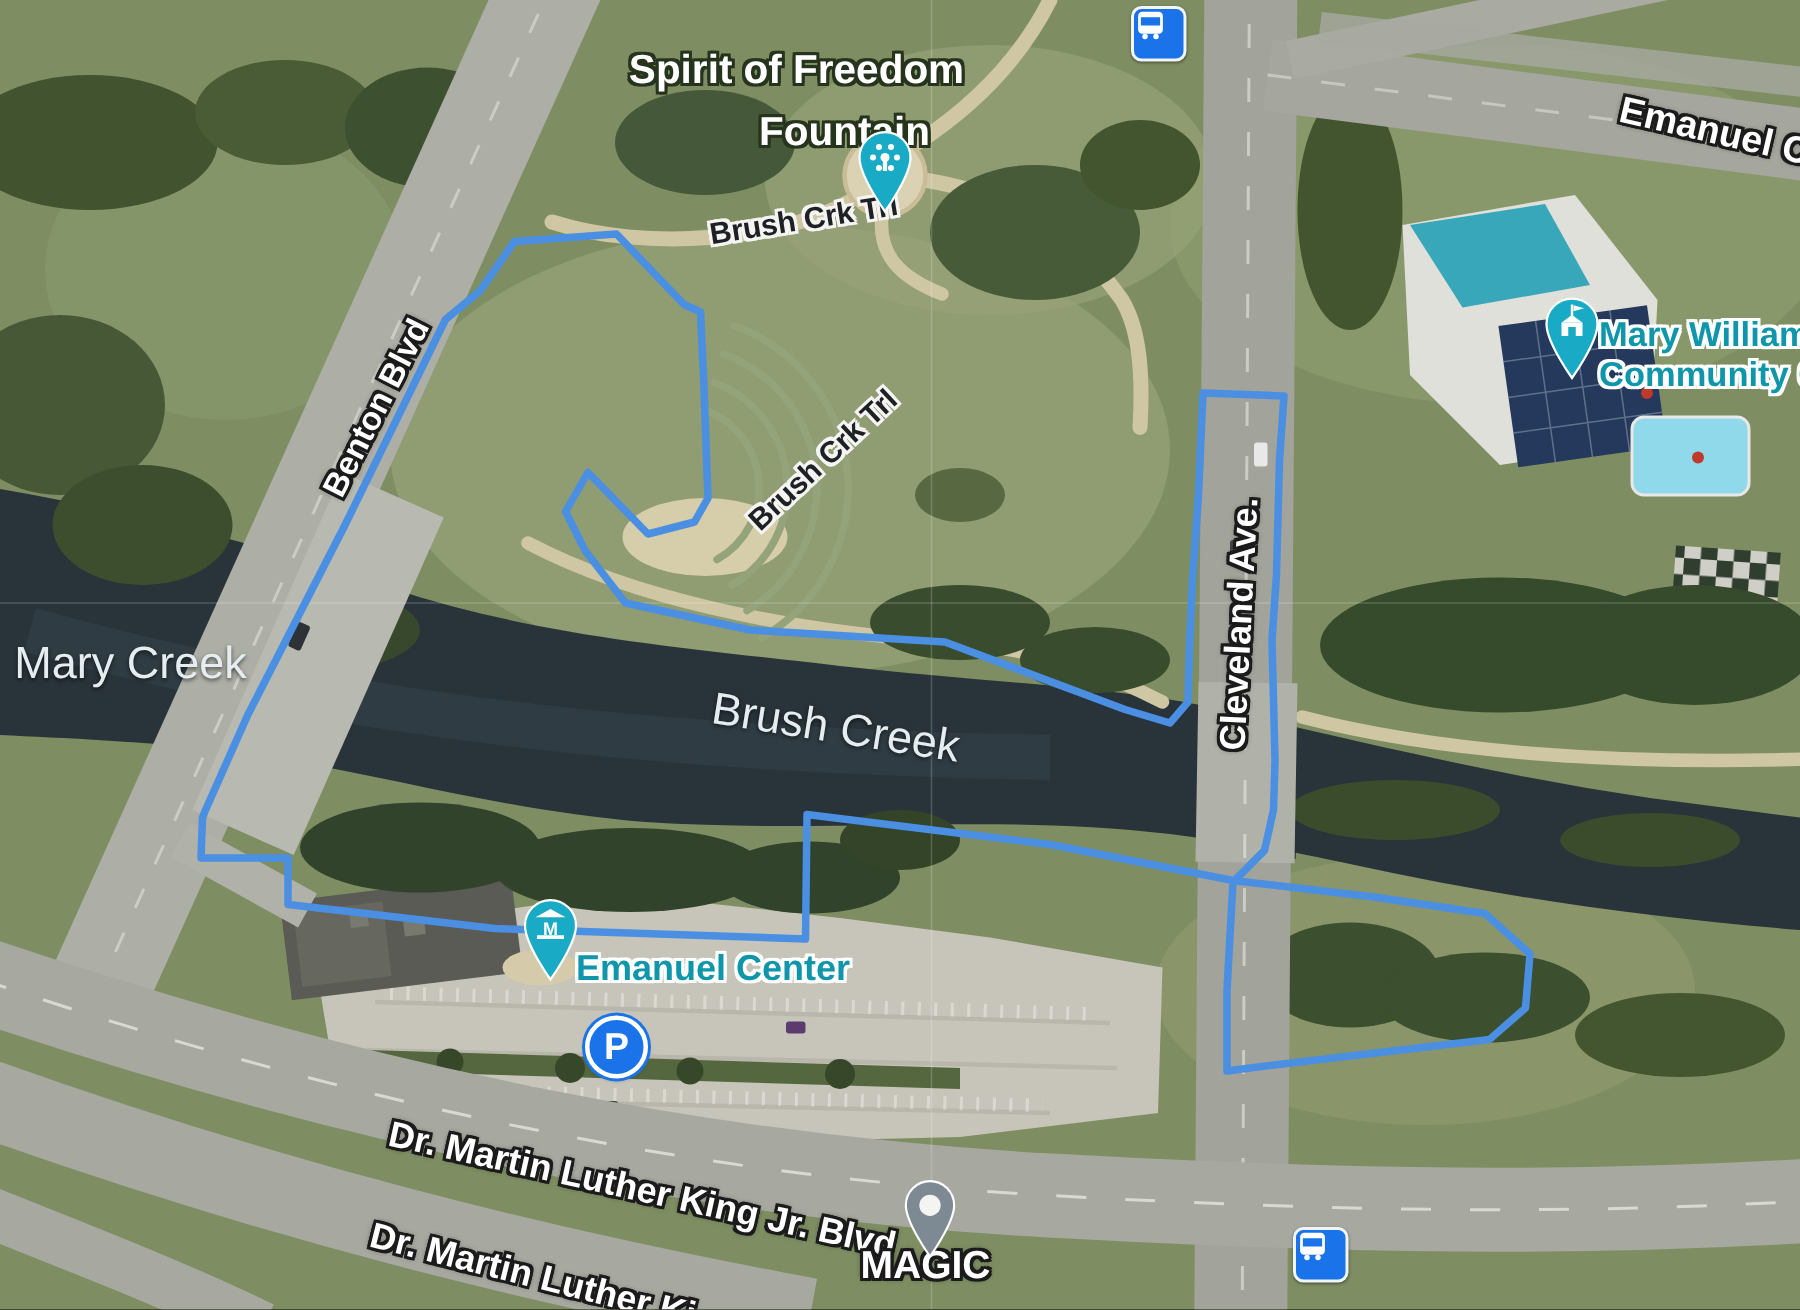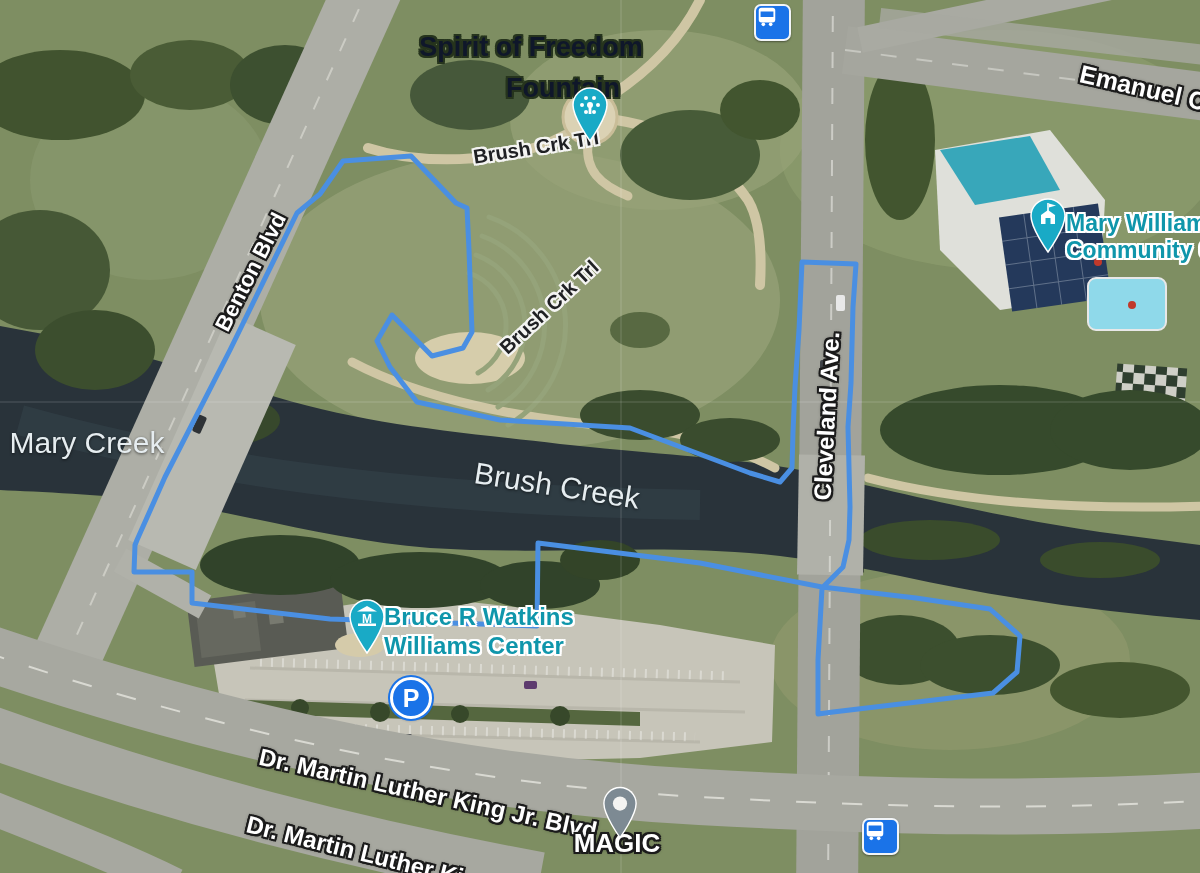--- a/index.html
+++ b/index.html
@@ -7,21 +7,21 @@
          font-family:"Liberation Sans",sans-serif;background:#7e8e62;}
   #stage svg{position:absolute;left:0;top:0;}
   .lbl{position:absolute;white-space:nowrap;transform:translate(-50%,-50%);
        line-height:1;pointer-events:none;}
   .halo-dark{color:#ffffff;font-weight:700;
     text-shadow:-2px -2px 0 #1b1b1b,2px -2px 0 #1b1b1b,-2px 2px 0 #1b1b1b,2px 2px 0 #1b1b1b,
                 -2px 0 0 #1b1b1b,2px 0 0 #1b1b1b,0 -2px 0 #1b1b1b,0 2px 0 #1b1b1b,0 0 4px #000;}
   .halo-white{color:#1f2023;font-weight:700;
     text-shadow:-2px -2px 0 #f4f4f2,2px -2px 0 #f4f4f2,-2px 2px 0 #f4f4f2,2px 2px 0 #f4f4f2,
                 -2px 0 0 #f4f4f2,2px 0 0 #f4f4f2,0 -2px 0 #f4f4f2,0 2px 0 #f4f4f2;}
-  .green-label{color:#0f172a;font-weight:700;
+  .green-label{color:#ffffff;font-weight:700;
     text-shadow:-2px -2px 0 #26341d,2px -2px 0 #26341d,-2px 2px 0 #26341d,2px 2px 0 #26341d,
                 -2px 0 0 #26341d,2px 0 0 #26341d,0 -2px 0 #26341d,0 2px 0 #26341d;}
   .teal-label{color:#0f96ab;font-weight:700;
     text-shadow:-2px -2px 0 #fff,2px -2px 0 #fff,-2px 2px 0 #fff,2px 2px 0 #fff,
                 -2px 0 0 #fff,2px 0 0 #fff,0 -2px 0 #fff,0 2px 0 #fff;}
   .water-label{color:#e6edf0;font-weight:400;text-shadow:0 1px 3px rgba(0,0,0,.6);}
   .s20{font-size:20px}.s22{font-size:22px}.s23{font-size:23px}.s24{font-size:24px}
   .s25{font-size:25px}.s26{font-size:26px}.s27{font-size:27px}.s30{font-size:30px}
   .pin{position:absolute;width:38px;height:56px;}
   .p-circle{position:absolute;width:36px;height:36px;border-radius:50%;
@@ -183,22 +183,21 @@
   <div class="lbl water-label s30" style="left:87px;top:443px">Mary Creek</div>
   <div class="lbl water-label s30" style="left:557px;top:486px;transform:translate(-50%,-50%) rotate(9deg)">Brush Creek</div>
 
   <div class="lbl halo-dark s24" style="left:827px;top:416px;transform:translate(-50%,-50%) rotate(-87deg)">Cleveland Ave.</div>
 
   <div class="lbl teal-label s23" style="left:1066px;top:223px;transform:translate(0,-50%)">Mary Williams</div>
   <div class="lbl teal-label s23" style="left:1066px;top:250px;transform:translate(0,-50%)">Community C</div>
 
   <div class="lbl halo-dark s25" style="left:1143px;top:88px;transform:translate(-50%,-50%) rotate(13deg)">Emanuel C</div>
 
-  <div class="lbl teal-label s24" style="left:384px;top:617px;transform:translate(0,-50%)">Bruce R Watkins</div>
-  <div class="lbl teal-label s24" style="left:384px;top:646px;transform:translate(0,-50%)">Williams Center</div>
+  <div class="lbl teal-label s24" style="left:384px;top:646px;transform:translate(0,-50%)">Emanuel Center</div>
 
   <div class="lbl halo-dark s24" style="left:428px;top:794px;transform:translate(-50%,-50%) rotate(12.5deg)">Dr. Martin Luther King Jr. Blvd</div>
   <div class="lbl halo-dark s24" style="left:355px;top:851px;transform:translate(-50%,-50%) rotate(14deg)">Dr. Martin Luther Ki</div>
 
   <div class="lbl halo-dark s26" style="left:617px;top:843px">MAGIC</div>
 
   <div class="pin" style="left:571px;top:87px">
     <svg width="38" height="56" viewBox="0 0 38 56">
       <path d="M19 1 C9.6 1 2 8.6 2 18 c0 12.5 17 36 17 36 s17-23.5 17-36 C36 8.6 28.4 1 19 1 Z" fill="#19aac6" stroke="#ffffff" stroke-width="1.5"></path>
       <circle cx="19" cy="18" r="3" fill="#fff"></circle>

